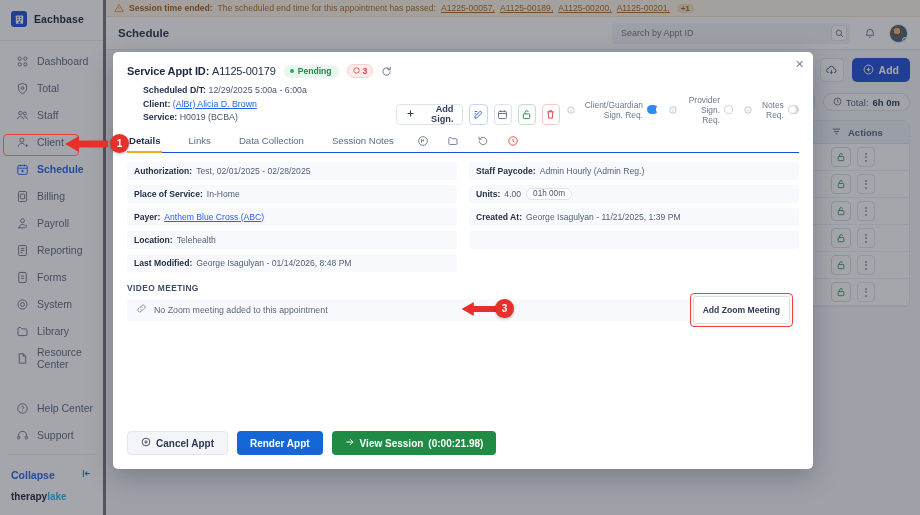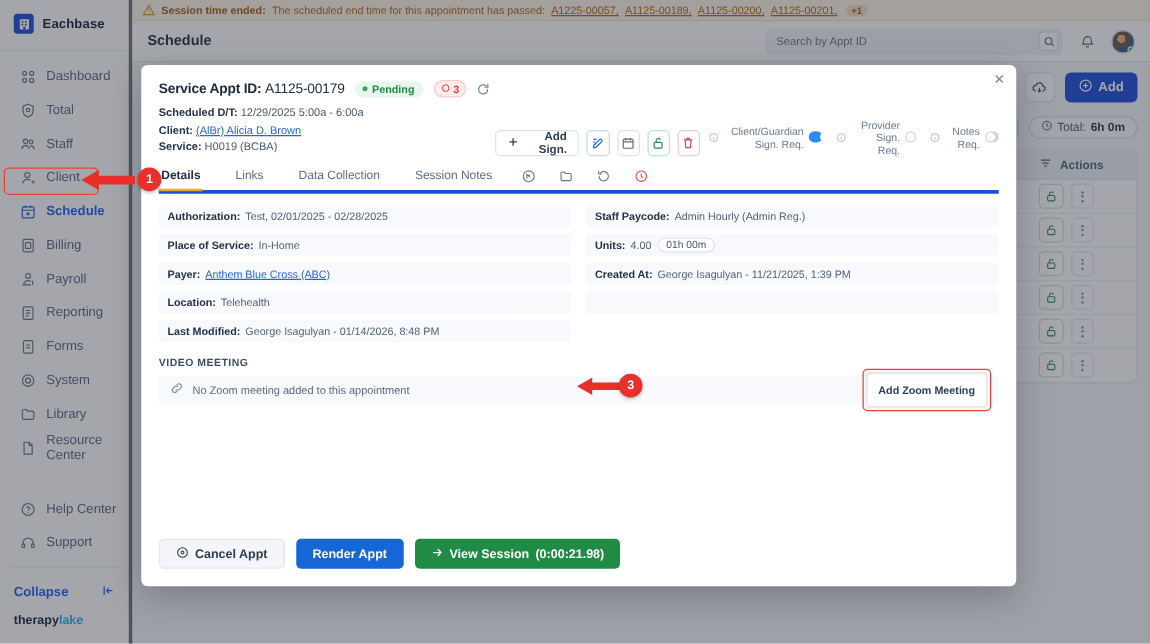--- a/index.html
+++ b/index.html
@@ -172,21 +172,21 @@
   }
   .pill-pending .dotg { width: 4px; height: 4px; border-radius: 50%; background: #2ea95e; }
   .pill-count {
     display: flex; align-items: center; gap: 3px;
     background: #fdecec; color: #d93b3b; border: 1px solid #f7cccc;
     border-radius: 9px; padding: 1px 5px; font-size: 8.6px; font-weight: bold;
   }
   .refresh-ic { display: flex; cursor: pointer; }
 
   .head-grid { display: flex; margin-top: 6px; }
-  .head-left { width: 375px; }
+  .head-left { width: 375px; margin-left: 16px; }
   .kv { font-size: 8.8px; line-height: 13.5px; color: #47566f; }
   .kv b { color: #24324b; font-weight: bold; }
   .kv a { color: #2563eb; text-decoration: underline; cursor: pointer; }
   .head-right { flex: 1 1 auto; display: flex; flex-direction: row; align-items: flex-end; gap: 7px; text-align: right; }
   .head-actions { display: flex; align-items: center; gap: 6px; }
   .btn-addsign {
     display: flex; align-items: center; gap: 4px; height: 21px; padding: 0 9px;
     border: 1px solid #dde2ec; border-radius: 4px; background: #fff;
     font-size: 9.2px; font-weight: bold; color: #2e3e58; cursor: pointer;
   }
@@ -201,21 +201,21 @@
   .tg { display: flex; align-items: center; gap: 4px; font-size: 8.4px; color: #6b7890; }
   .tg .info { color: #a8b2c4; display: flex; }
   .sw { width: 17px; height: 9px; border-radius: 5px; background: #cfd5e0; position: relative; cursor: pointer; }
   .sw i { position: absolute; top: 1px; left: 1px; width: 7px; height: 7px; border-radius: 50%; background: #fff; }
   .sw.on { background: #2d8cf0; }
   .sw.on i { left: 9px; }
 
   
   .tabs {
     display: flex; align-items: flex-end; gap: 0; margin: 10px 14px 0 14px;
-    border-bottom: 3px solid #1d4ed8; position: relative;
+    border-bottom: 1px solid #1d4ed8; position: relative;
   }
   .tab {
     padding: 0 14px 6px 14px; font-size: 9.6px; color: #5d6b85; cursor: pointer; position: relative;
   }
   .tab:first-child { padding-left: 2px; }
   .tab.active { color: #1d2b44; font-weight: bold; }
   .tab.active::after {
     content: ""; position: absolute; left: 0; right: 12px; bottom: -1px; height: 2px; background: #f5a623;
   }
   .tab-ic { padding: 0 9px 5px 9px; display: flex; align-items: flex-end; cursor: pointer; }

